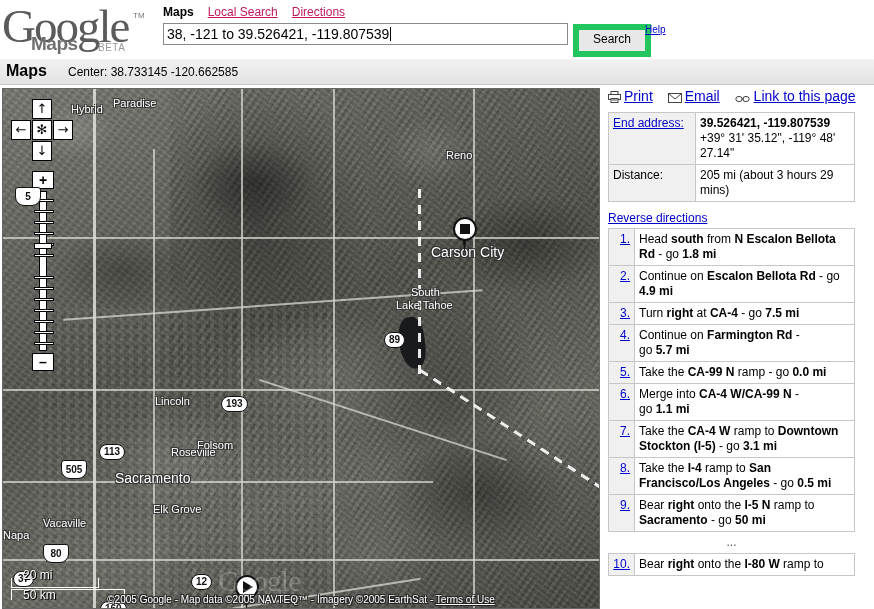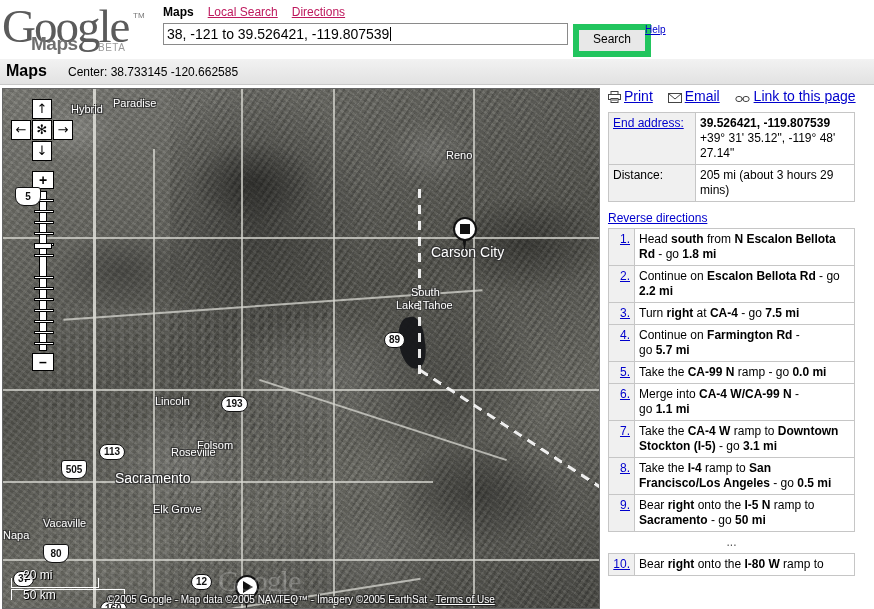--- a/index.html
+++ b/index.html
@@ -396,21 +396,21 @@
   <div id="revdir"><a href="#">Reverse directions</a></div>
 
   <table class="steps">
     <tbody id="steprows">
         <tr>
           <td class="num"><a href="#">1.</a></td>
           <td>Head <b>south</b> from <b>N Escalon Bellota Rd</b> - go <b>1.8 mi</b></td>
         </tr>
         <tr>
           <td class="num"><a href="#">2.</a></td>
-          <td>Continue on <b>Escalon Bellota Rd</b> - go <b>2.2 mi</b></td>
+          <td>Continue on <b>Escalon Bellota Rd</b> - go <b>4.9 mi</b></td>
         </tr>
         <tr>
           <td class="num"><a href="#">3.</a></td>
           <td>Turn <b>right</b> at <b>CA-4</b> - go <b>7.5 mi</b></td>
         </tr>
         <tr>
           <td class="num"><a href="#">4.</a></td>
           <td>Continue on <b>Farmington Rd</b> -<br>go <b>5.7 mi</b></td>
         </tr>
         <tr>

